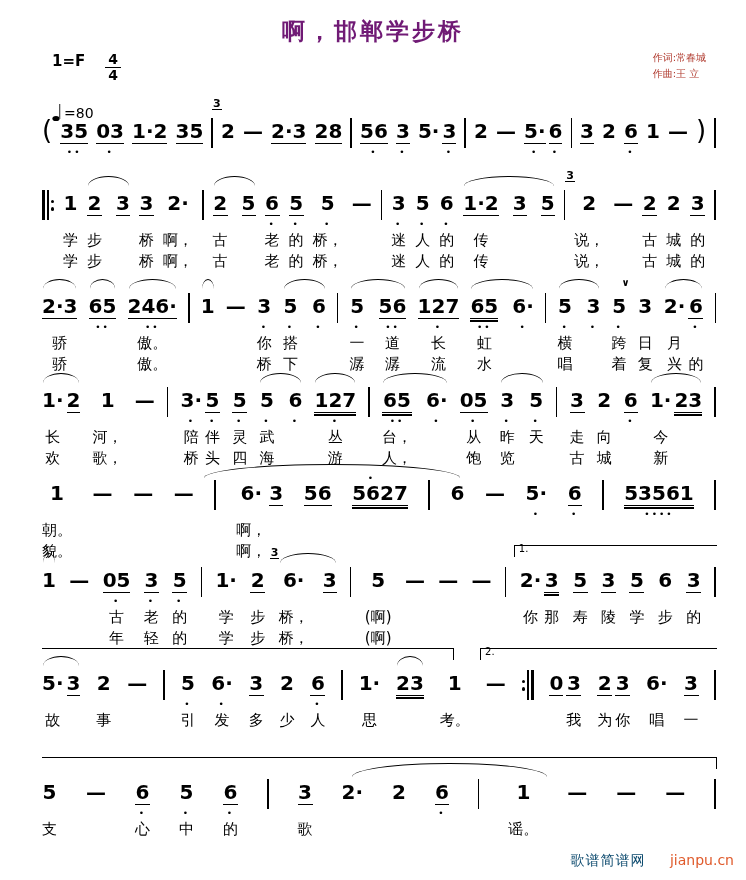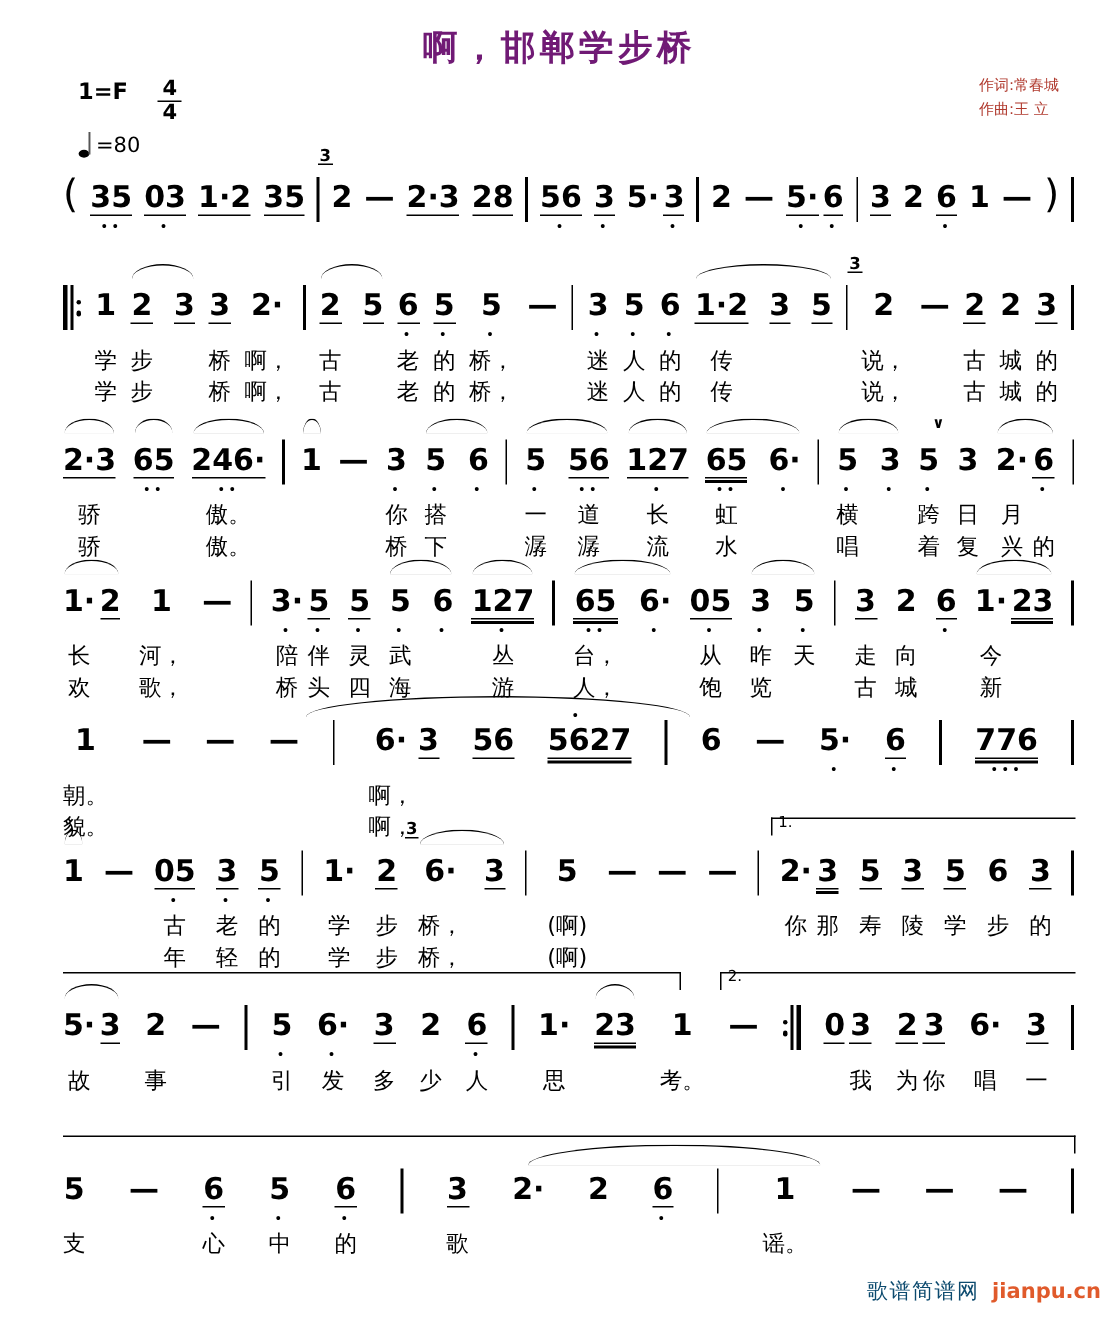--- a/index.html
+++ b/index.html
@@ -4,25 +4,25 @@
 <style>
   html,body{margin:0;padding:0;}
   body{width:746px;height:880px;background:#ffffff;position:relative;overflow:hidden;
        font-family:"DejaVu Sans",sans-serif;color:#000;}
   .title{position:absolute;top:16px;left:0;right:0;text-align:center;font-size:23px;
          font-weight:bold;letter-spacing:3px;color:#701a75;}
   .keyblock{position:absolute;left:52px;top:52px;font-size:15px;font-weight:bold;}
   .keyline{display:flex;align-items:flex-start;gap:20px;}
   .frac{display:inline-flex;flex-direction:column;align-items:center;font-size:14px;line-height:15px;}
   .frac .num{border-bottom:1px solid #000;padding:0 3px;}
-  .tempo{display:flex;align-items:center;gap:2px;margin-top:4px;font-weight:normal;font-size:14px;}
+  .tempo{display:flex;align-items:center;gap:2px;margin-top:20px;font-weight:normal;font-size:14px;}
   .credits{position:absolute;right:40px;top:50px;font-size:10px;line-height:1.55;color:#b03a2e;}
   .watermark{position:absolute;right:12px;bottom:10px;font-size:14px;}
   .wm-cn{color:#0c4a6e;letter-spacing:1px;}
-  .wm-url{color:#e05a2b;font-weight:bold;margin-left:4px;}
+  .wm-url{color:#e05a2b;font-weight:normal;margin-left:20px;}
   #systems{position:absolute;left:0;top:0;right:0;bottom:0;}
   .system{position:absolute;left:42px;right:30px;}
   .notesrow{display:flex;justify-content:space-between;align-items:flex-start;position:relative;}
   .grp{position:relative;display:flex;gap:14px;}
   .grp.tight{gap:3px;}
   .part{display:flex;flex-direction:column;align-items:center;min-width:12px;}
   .hd{height:8px;font-size:9px;line-height:8px;width:100%;text-align:center;}
   .nt{height:22px;line-height:22px;font-size:20px;font-weight:bold;white-space:nowrap;}
   .ul{width:100%;height:7px;}
   .ul i{display:block;height:1.4px;background:#000;margin-top:1px;}
@@ -1138,26 +1138,26 @@
             <div class="lyr"></div>
             <div class="lyr"></div>
           </div>
         </div>
         <div class="barwrap">
           <div class="bl"></div>
         </div>
         <div class="grp">
           <div class="part">
             <div class="hd"></div>
-            <div class="nt">776</div>
-            <div class="ul">
-              <i></i>
-              <i></i>
-            </div>
-            <div class="ld">•••</div>
+            <div class="nt">53561</div>
+            <div class="ul">
+              <i></i>
+              <i></i>
+            </div>
+            <div class="ld">••••</div>
             <div class="lyr"></div>
             <div class="lyr"></div>
           </div>
         </div>
         <div class="barwrap">
           <div class="bl"></div>
         </div>
       </div>
     </div>
     <div class="system" style="top: 561px;">

